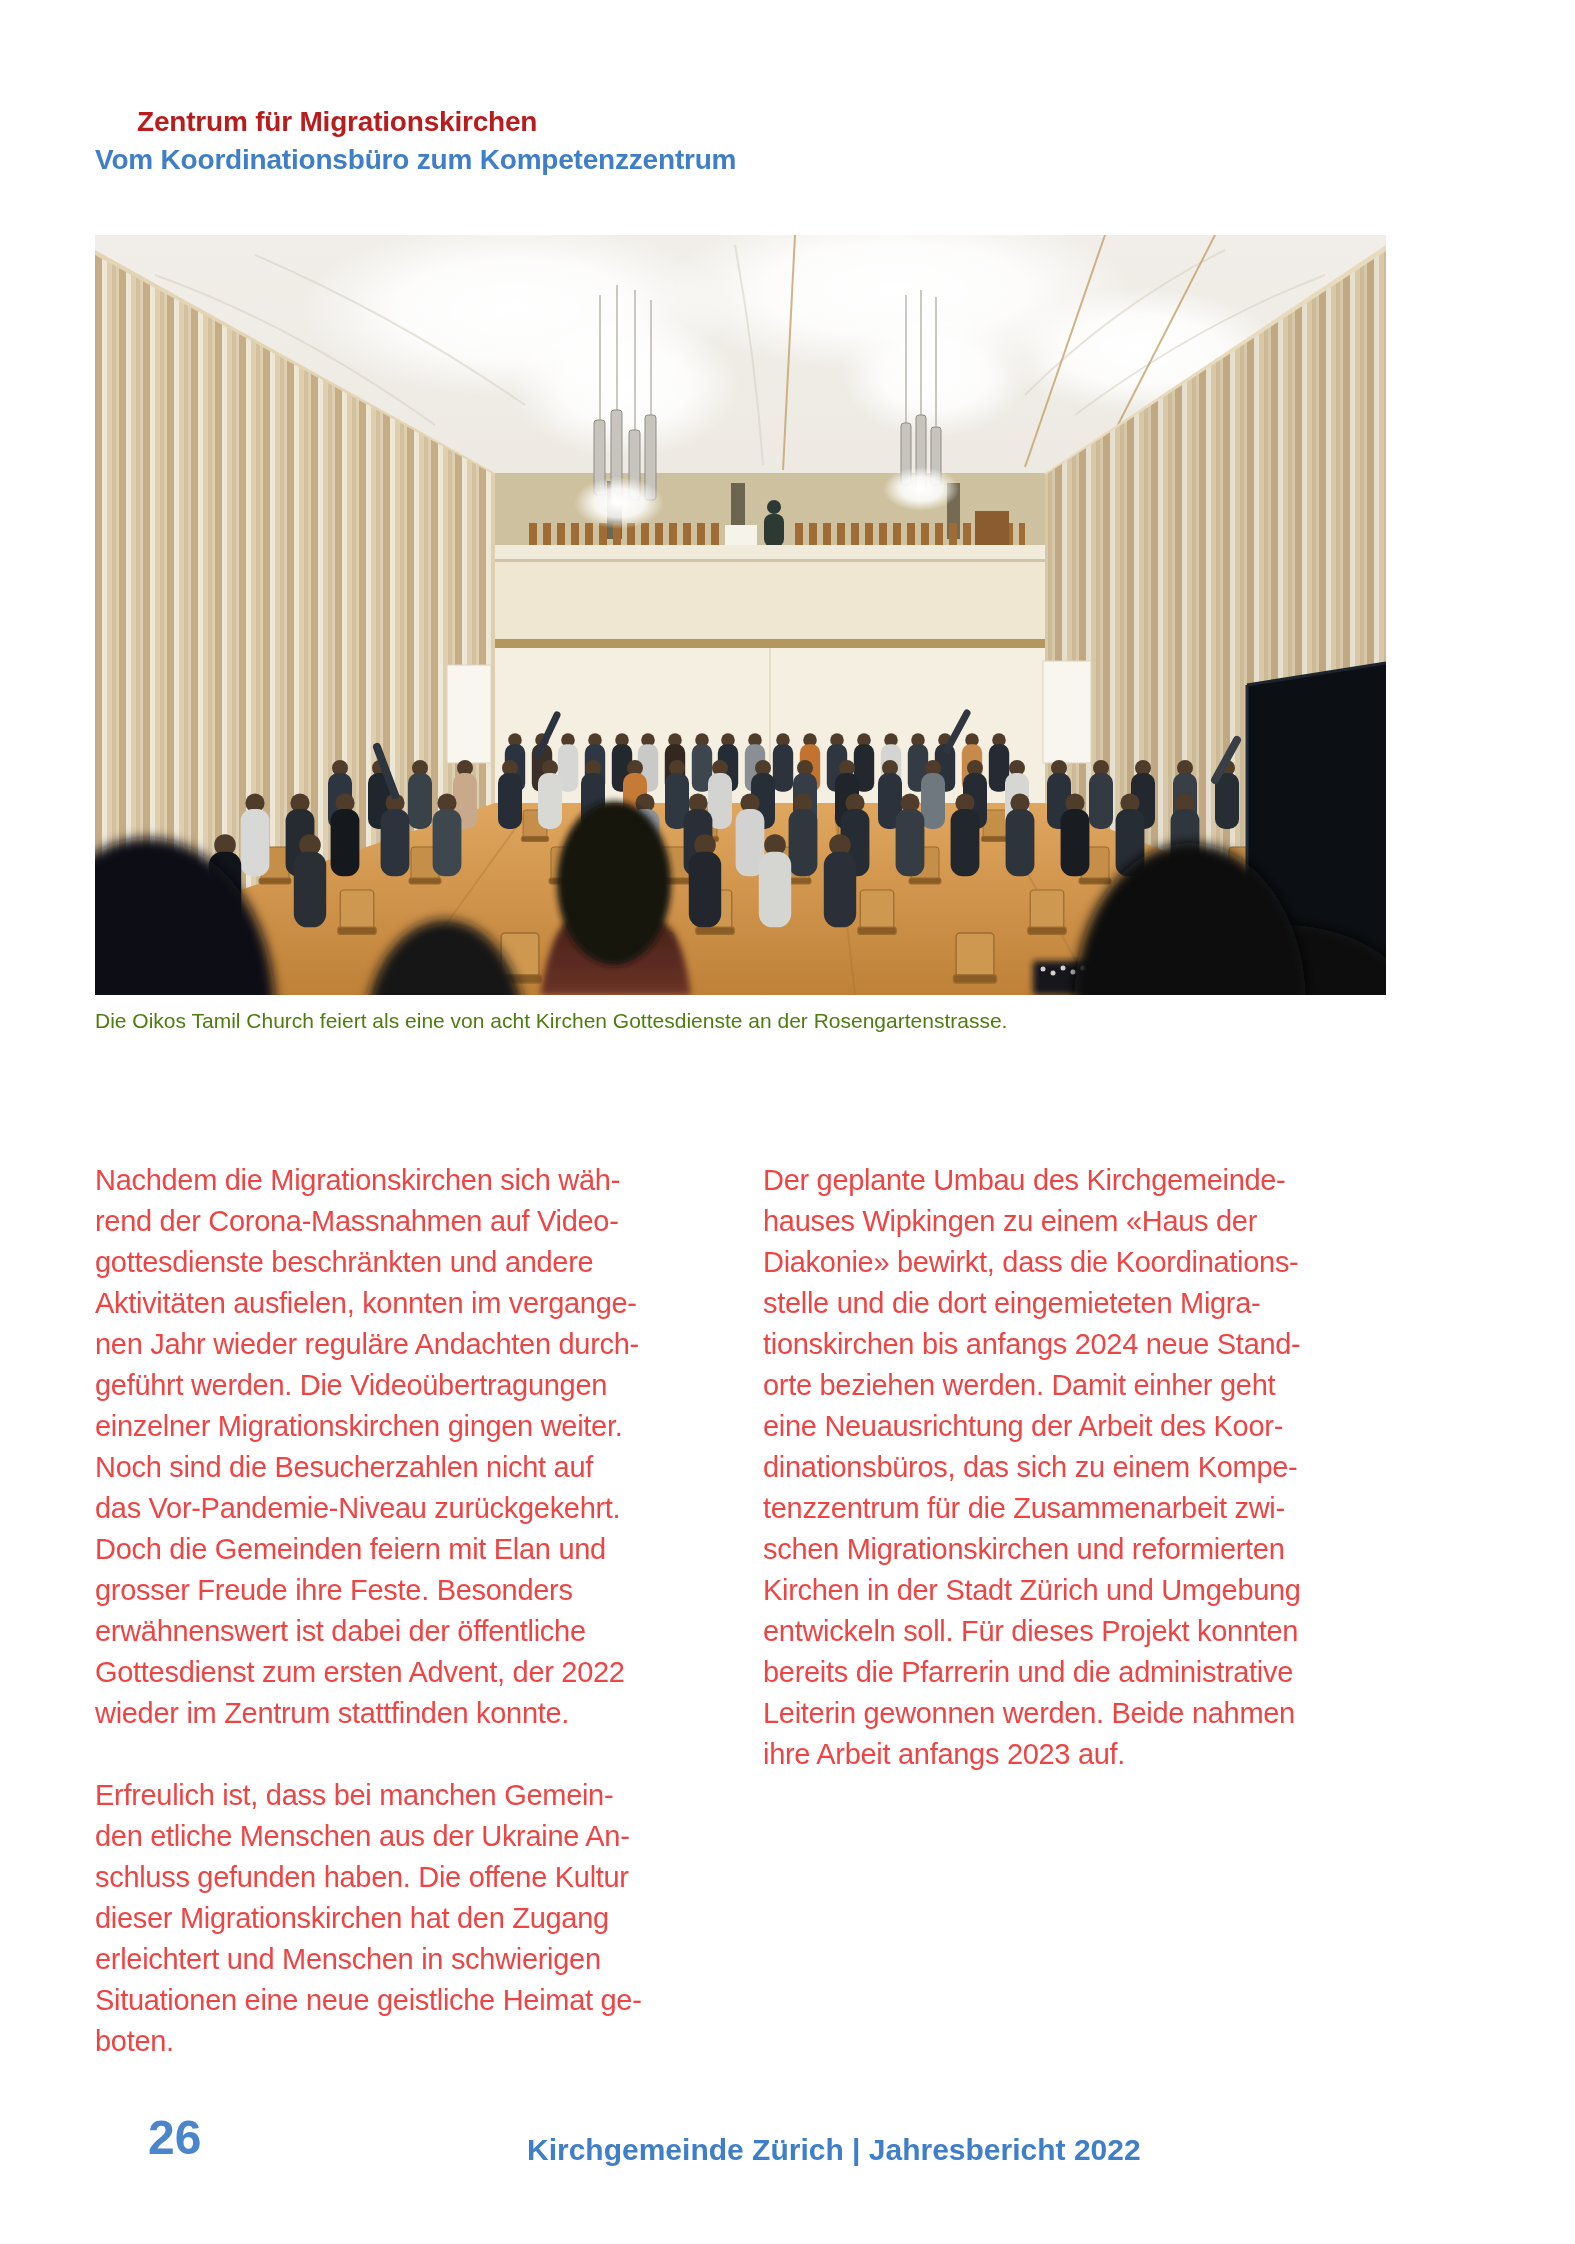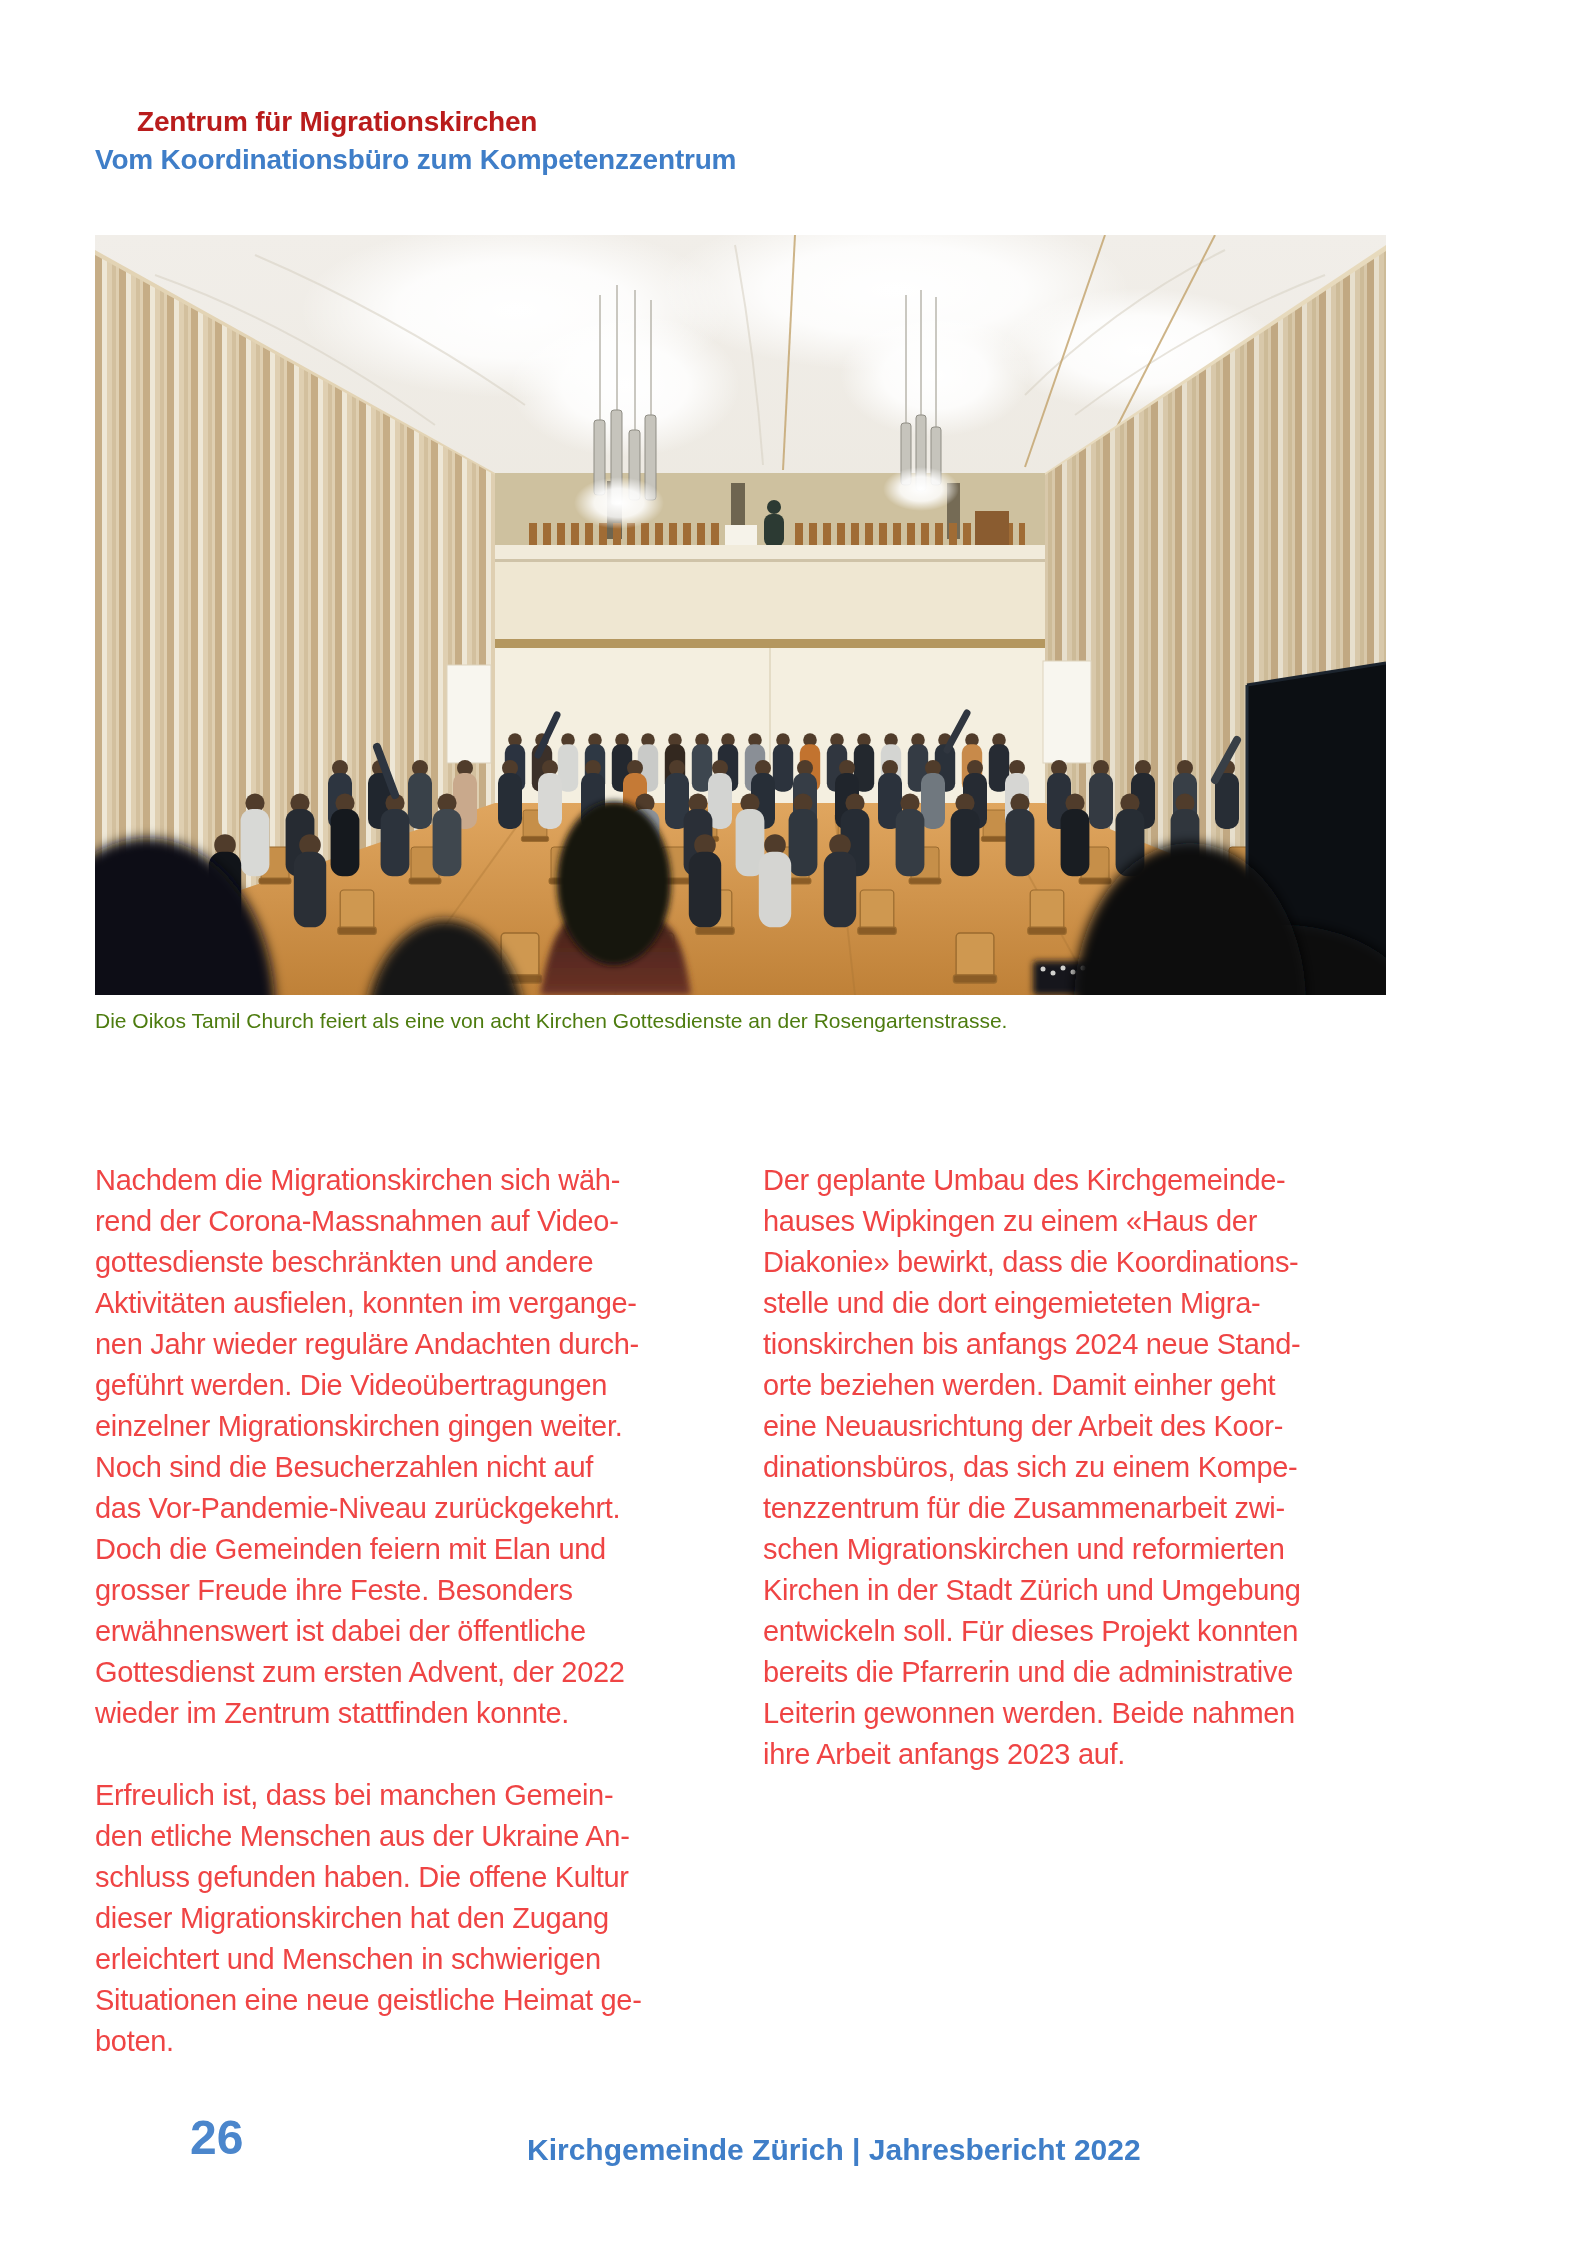--- a/index.html
+++ b/index.html
@@ -25,21 +25,21 @@
   }
   .col{
     position:absolute;top:1160px;width:628px;
     font-size:29px;line-height:41px;color:#ef4444;letter-spacing:-0.3px;
   }
   .col-left{left:95px;}
   .col-right{left:763px;}
   .col p{margin:0 0 41px 0;white-space:pre-line;}
   .page-num{
     position:absolute;left:148px;top:2112px;
-    font-size:48px;line-height:52px;font-weight:bold;color:#4b86cc;margin-left:42px;
+    font-size:48px;line-height:52px;font-weight:bold;color:#4b86cc;
   }
   .footer-text{
     position:absolute;left:527px;top:2136px;
     font-size:30px;line-height:28px;font-weight:bold;color:#3f7ec8;
   }
 </style>
 </head>
 <body>
 
 <div class="page">

